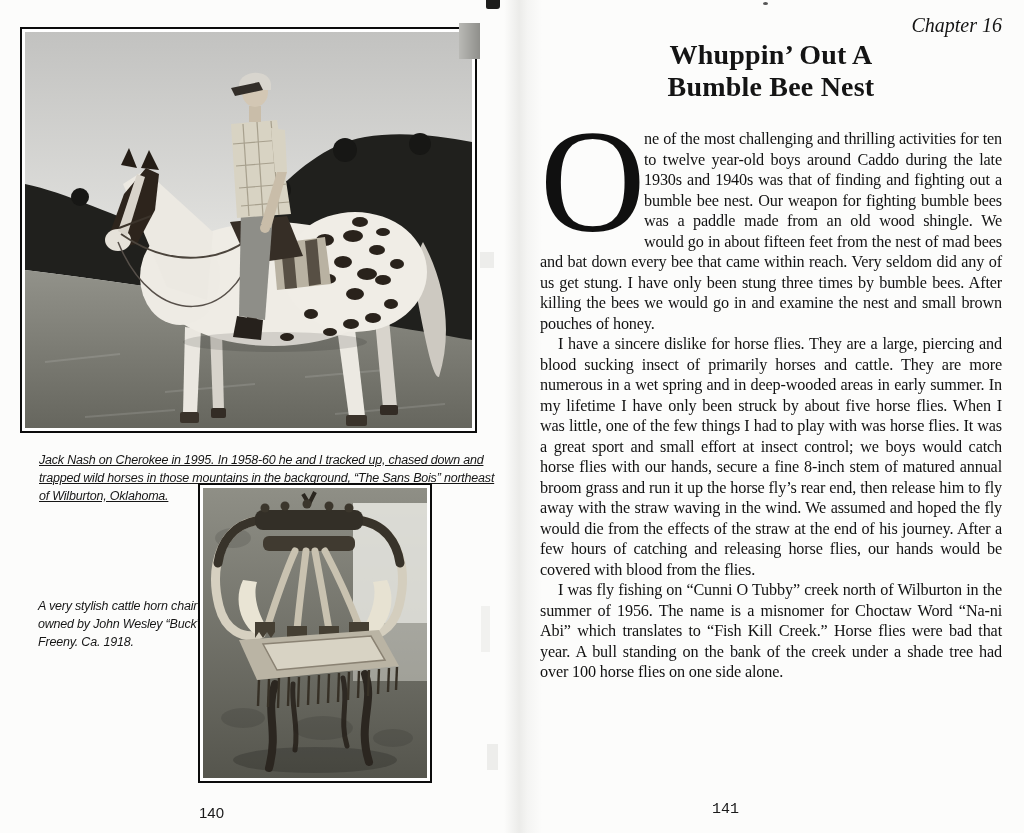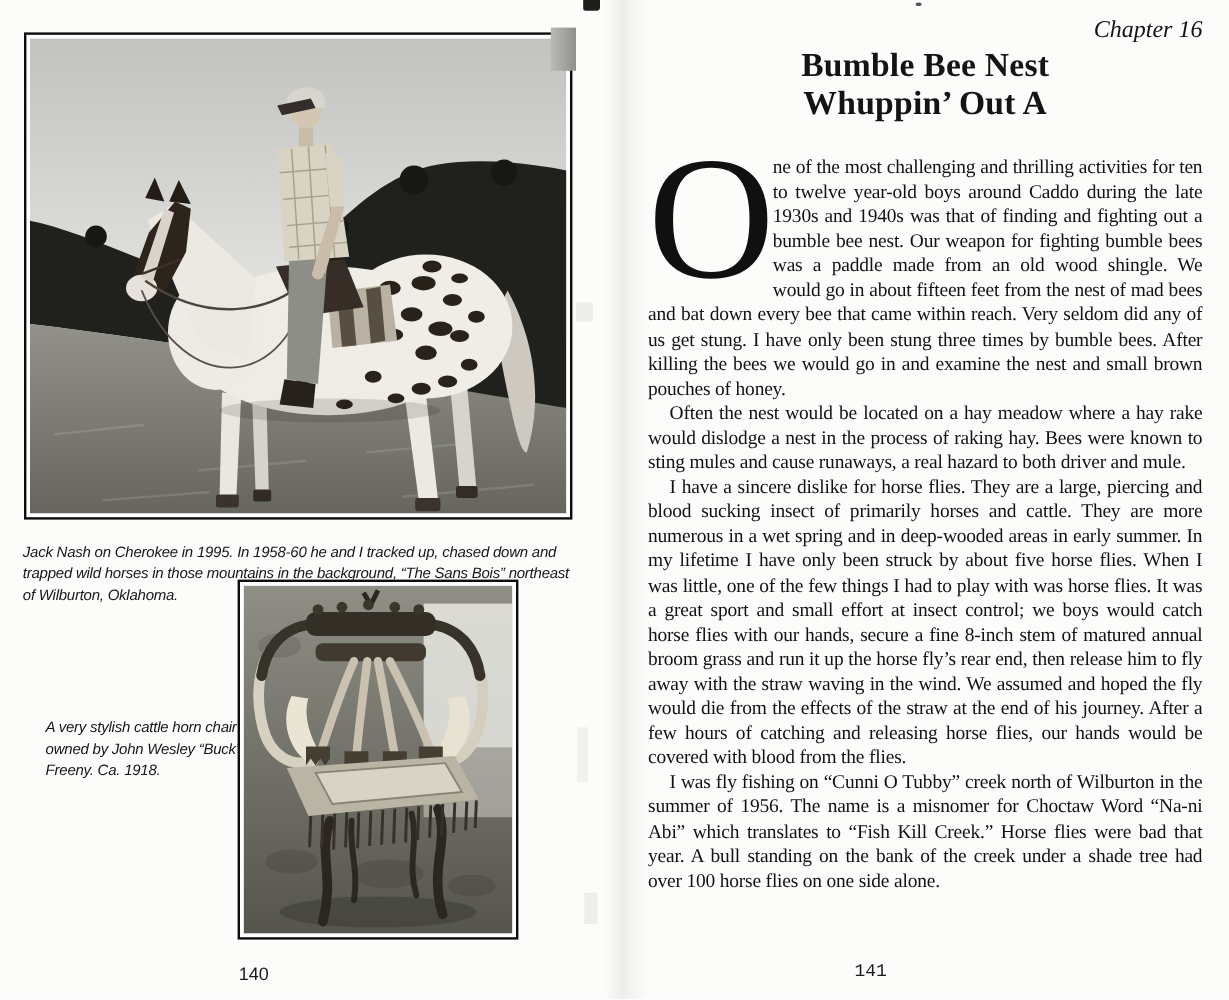--- a/index.html
+++ b/index.html
@@ -13,21 +13,21 @@
     position:absolute; background:#ffffff;
     border:2px solid #0c0c0c; padding:3px; box-sizing:border-box;
   }
   .photo-frame svg { display:block; }
   .horse-frame { left:20px; top:27px; width:457px; height:406px; }
   .chair-frame { left:198px; top:483px; width:234px; height:300px; }
   .caption {
     position:absolute; font:italic 12.5px/18px "Liberation Sans", sans-serif;
     letter-spacing:-0.2px; color:#161616;
   }
-  .caption-horse { left:19px; top:438px; width:456px; }
+  .caption-horse { left:39px; top:438px; width:456px;text-decoration:underline; }
   .caption-chair { left:38px; top:584px; width:163px; }
   .pagenum {
     position:absolute; font:15px "Liberation Sans", sans-serif;
     color:#1a1a1a; width:100px;
   }
   .pagenum-left  { left:199px; top:804px; }
   .pagenum-right { left:712px; top:801px;font-family:Liberation Mono, monospace; }
   
   .chapter-label {
     position:absolute; left:540px; top:13px; width:462px;
@@ -270,29 +270,28 @@
     </figure>
 
     <div class="pagenum pagenum-left">140</div>
   </div>
 
   <div>
 
     <div class="chapter-label">Chapter 16</div>
 
     <div class="chapter-title">
+      <div>Whuppin’ Out A</div>
       <div>Bumble Bee Nest</div>
-      <div>Whuppin’ Out A</div>
     </div>
 
     <div class="body-text">
       <p class="para first">
         <span class="dropcap">O</span><span>ne of the most challenging and thrilling activities for ten to twelve year-old boys around Caddo during the late 1930s and 1940s was that of finding and fighting out a bumble bee nest. Our weapon for fighting bumble bees was a paddle made from an old wood shingle. We would go in about fifteen feet from the nest of mad bees and bat down every bee that came within reach. Very seldom did any of us get stung. I have only been stung three times by bumble bees. After killing the bees we would go in and examine the nest and small brown pouches of honey.</span>
       </p>
-      <p class="para indented">Often the nest would be located on a hay meadow where a hay rake would dislodge a nest in the process of raking hay. Bees were known to sting mules and cause runaways, a real hazard to both driver and mule.</p>
       <p class="para indented">I have a sincere dislike for horse flies. They are a large, piercing and blood sucking insect of primarily horses and cattle. They are more numerous in a wet spring and in deep-wooded areas in early summer. In my lifetime I have only been struck by about five horse flies. When I was little, one of the few things I had to play with was horse flies. It was a great sport and small effort at insect control; we boys would catch horse flies with our hands, secure a fine 8-inch stem of matured annual broom grass and run it up the horse fly’s rear end, then release him to fly away with the straw waving in the wind. We assumed and hoped the fly would die from the effects of the straw at the end of his journey. After a few hours of catching and releasing horse flies, our hands would be covered with blood from the flies.</p>
       <p class="para indented">I was fly fishing on “Cunni O Tubby” creek north of Wilburton in the summer of 1956. The name is a misnomer for Choctaw Word “Na-ni Abi” which translates to “Fish Kill Creek.”  Horse flies were bad that year. A bull standing on the bank of the creek under a shade tree had over 100 horse flies on one side alone.</p>
     </div>
 
     <div class="pagenum pagenum-right">141</div>
   </div>
 
   <div class="gutter-band"></div>
   <div class="spine-mark-top"></div>
   <div class="spine-tab"></div>

